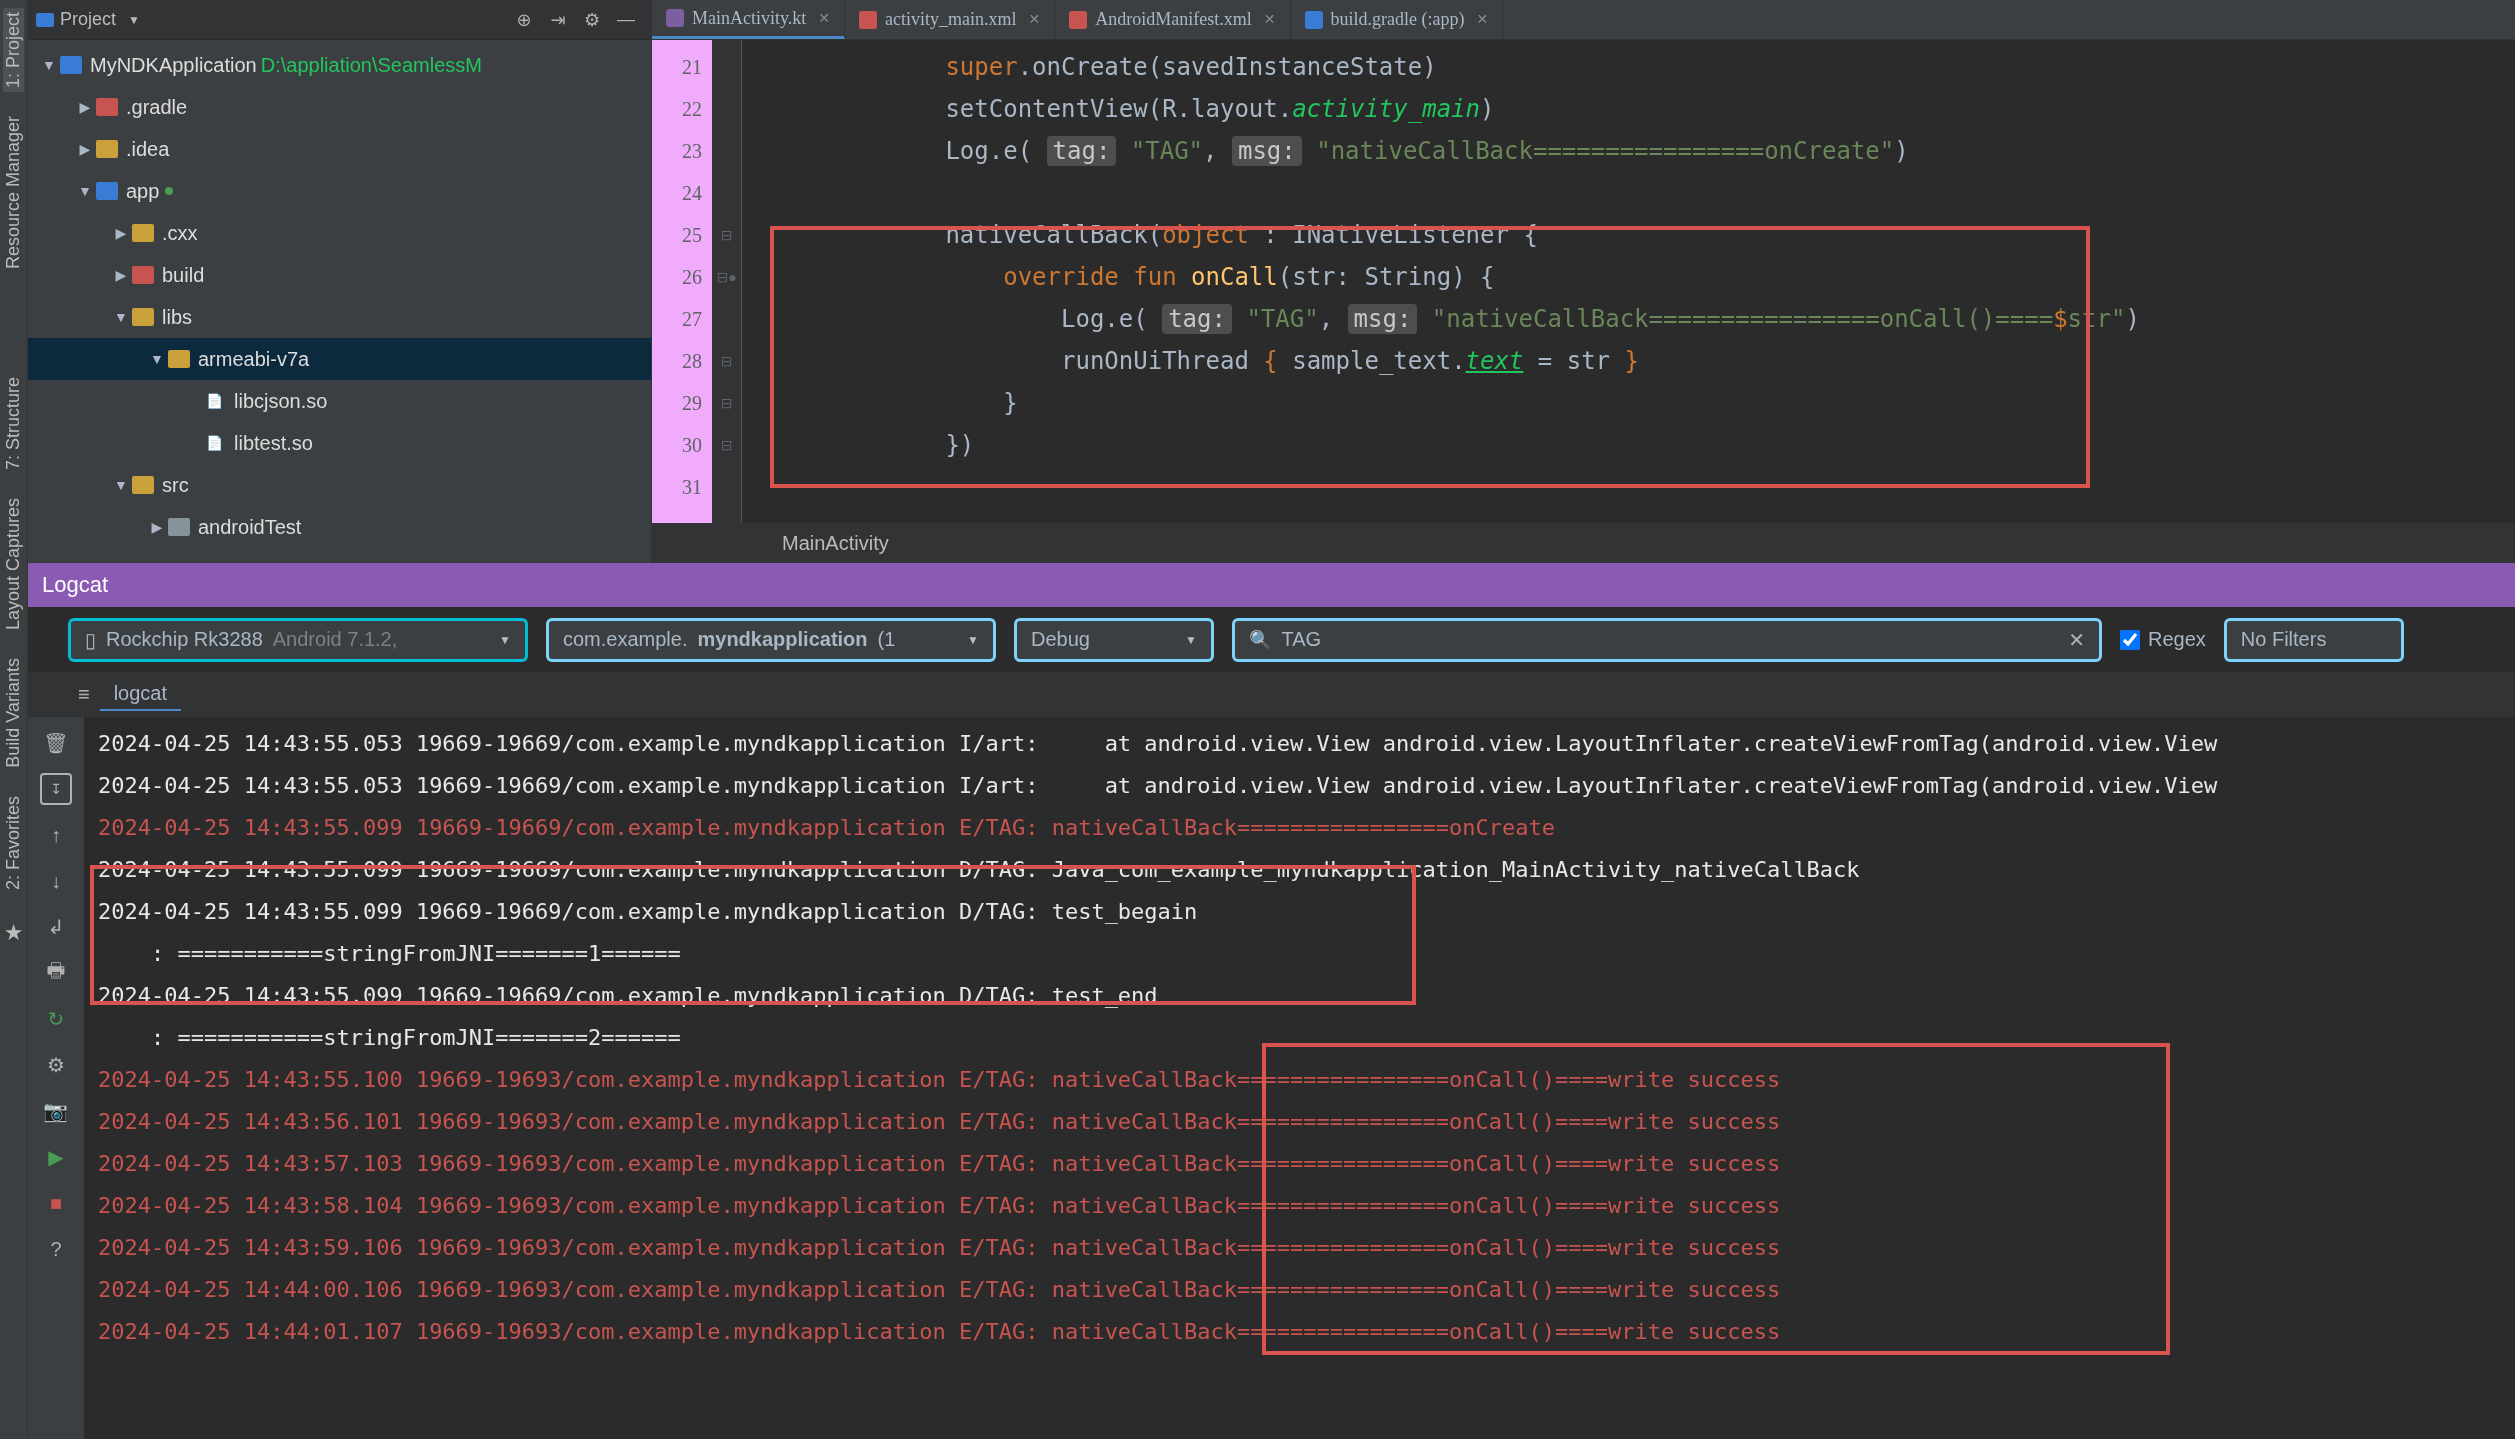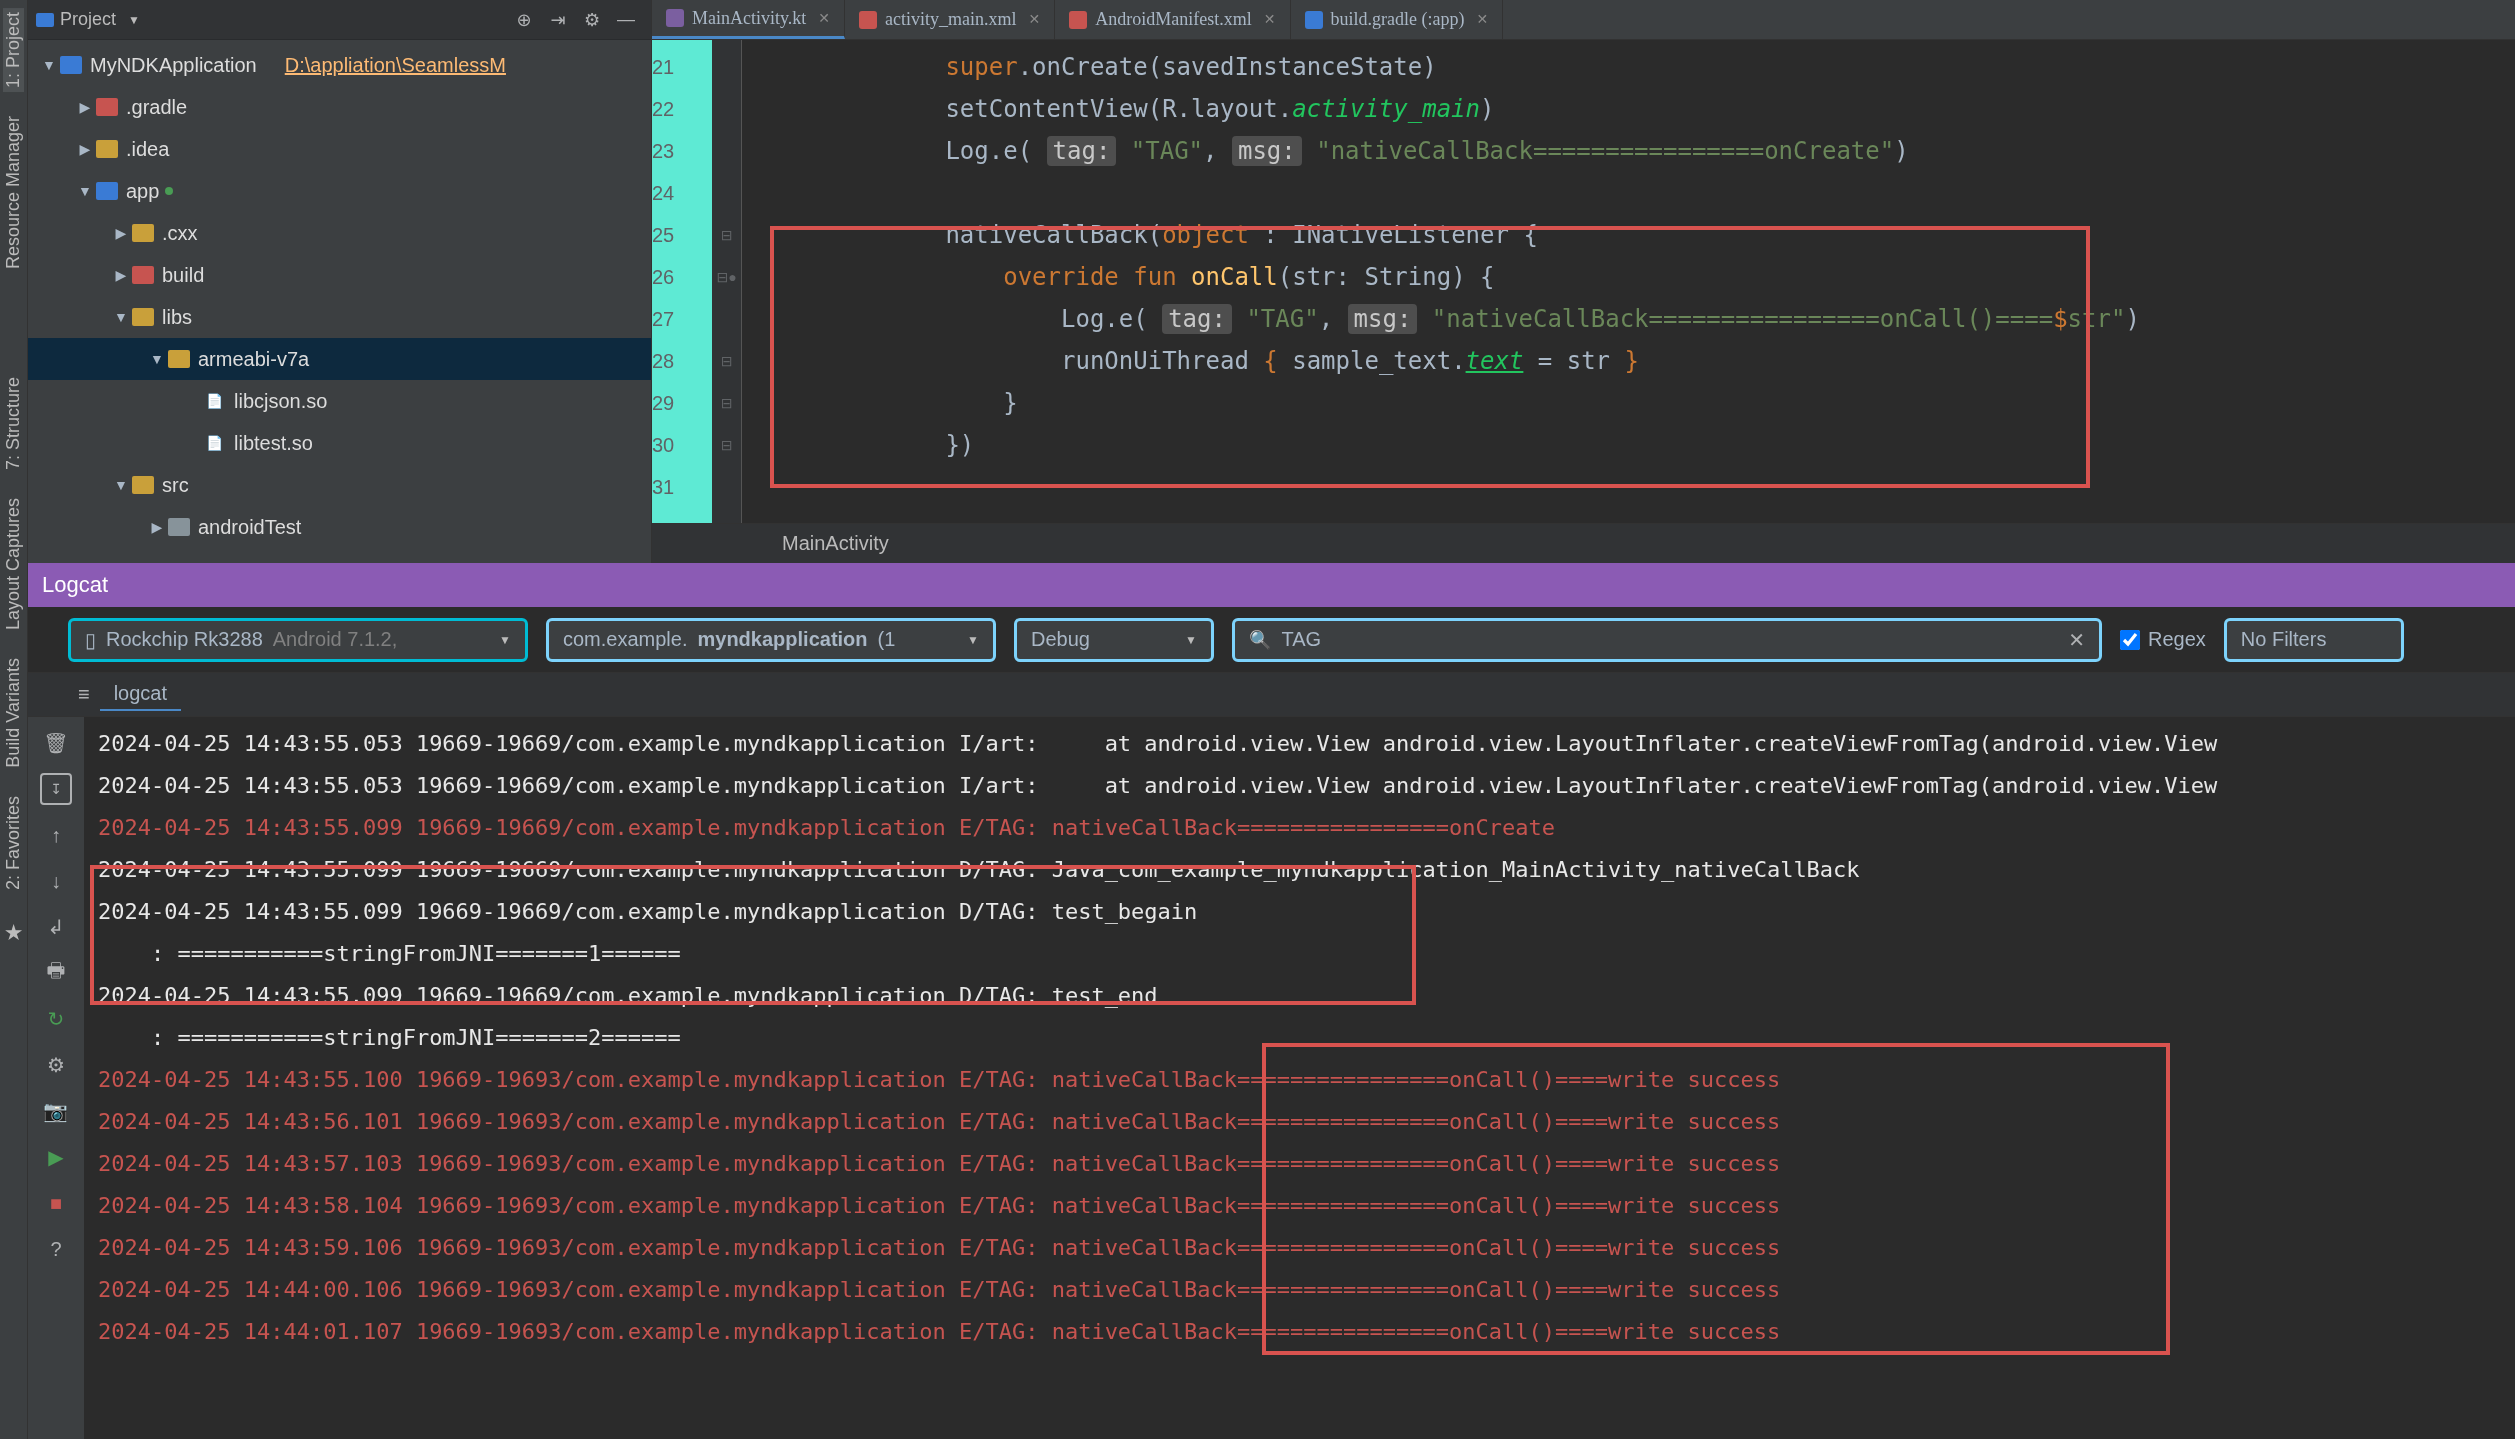--- a/index.html
+++ b/index.html
@@ -19,30 +19,30 @@
 .tree { flex:1; overflow:auto; padding-top:4px; font-size:20px;}
 .tree .row { height:42px; display:flex; align-items:center; padding-left:10px; white-space:nowrap;}
 .tree .arrow { width:22px; display:inline-block; text-align:center; color:#a9b7c6; font-size:14px;}
 .tree .folder { width:22px; height:18px; display:inline-block; margin-right:8px; border-radius:2px;}
 .tree .folder.blue { background:#3a7bd5;}
 .tree .folder.yel { background:#c9a03a;}
 .tree .folder.red { background:#c75450;}
 .tree .folder.gray { background:#87939a;}
 .tree .file { width:22px; height:22px; display:inline-flex; align-items:center; justify-content:center; margin-right:8px; font-size:14px; color:#499c54;}
 .tree .name { color:#ddd;}
-.tree .path { color:#fdba74; margin-left:28px;text-decoration:underline;}
+.tree .path { color:#22c55e; margin-left:4px;}
 .tree .sel { background:#0d293e;}
 .editor-area { flex:1; display:flex; flex-direction:column; background:#2b2b2b;}
 .tabs { height:40px; background:#3c3f41; display:flex; align-items:stretch; border-bottom:1px solid #323232;font-family:Liberation Serif, serif;}
 .tab { display:flex; align-items:center; padding:0 14px; gap:8px; border-right:1px solid #323232; cursor:pointer; font-size:18px;}
 .tab.active { border-bottom:3px solid #4a88c7;}
 .tab .ticon { width:18px; height:18px;}
 .tab .tclose { color:#8a8a8a; font-size:14px; margin-left:4px;}
 .code-wrap { flex:1; display:flex; overflow:hidden;}
-.gutter-ln { width:60px; background:#5eead4; padding:6px 10px 0 0; color:#606366; font-family:Liberation Sans, sans-serif; font-size:20px; line-height:42px;}
+.gutter-ln { width:60px; background:#f0abfc; text-align:right; padding:6px 10px 0 0; color:#606366; font-family:Liberation Serif, serif; font-size:20px; line-height:42px;}
 .gutter-mk { width:30px; background:#313335; border-right:1px solid #555; padding-top:6px;}
 .gutter-mk .mk { height:42px; display:flex; align-items:center; justify-content:center; color:#606366; font-size:14px;}
 .code { flex:1; padding:6px 0 0 30px; font-family:Consolas,monospace; font-size:24px; line-height:42px; position:relative;}
 .code .ln { height:42px; white-space:pre;}
 .kw { color:#cc7832;}
 .str { color:#6a8759;}
 .fn { color:#ffc66d;}
 .pth { color:#22c55e; font-style:italic;}
 .lbl { background:#4e4e4e; color:#c8c8c8; border-radius:4px; padding:1px 6px;}
 .hi-box { position:absolute; border:4px solid #d9534f; pointer-events:none;}

